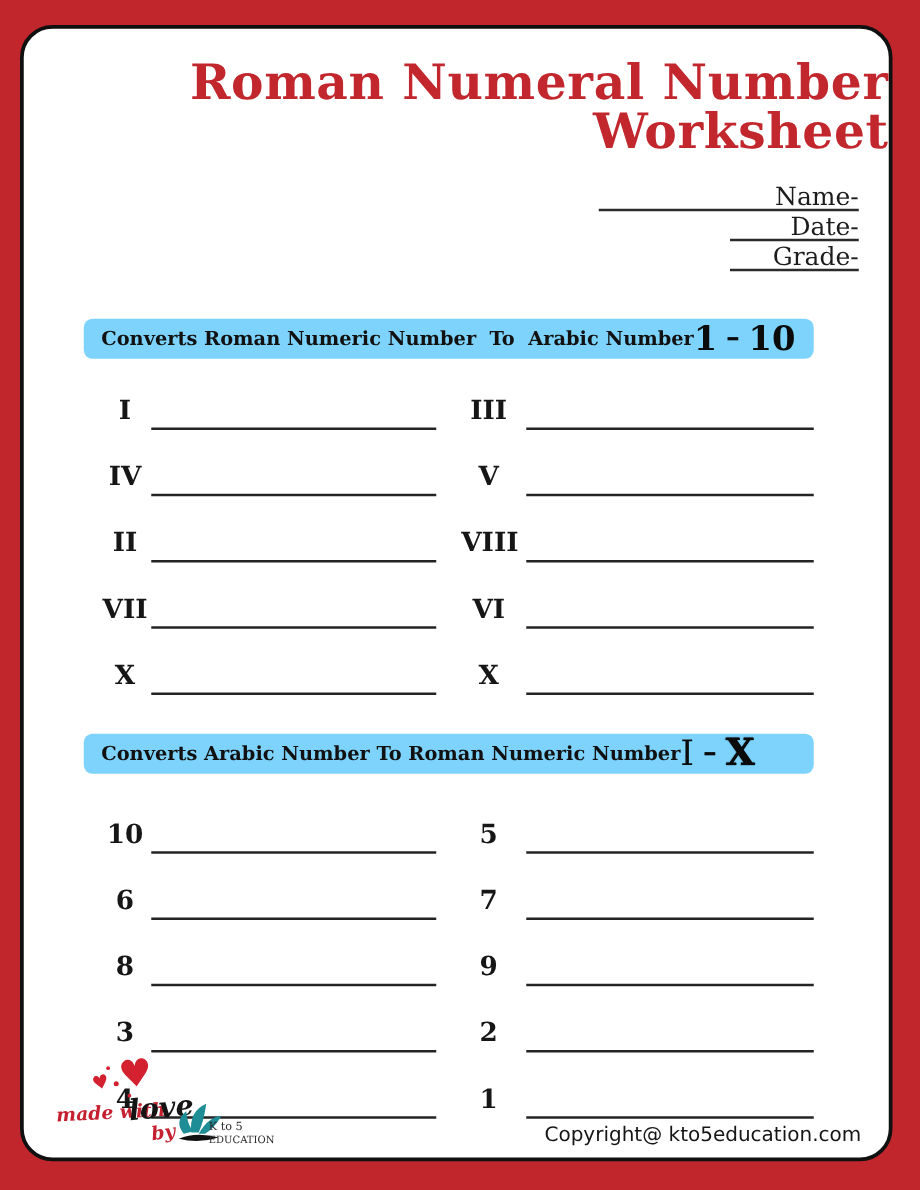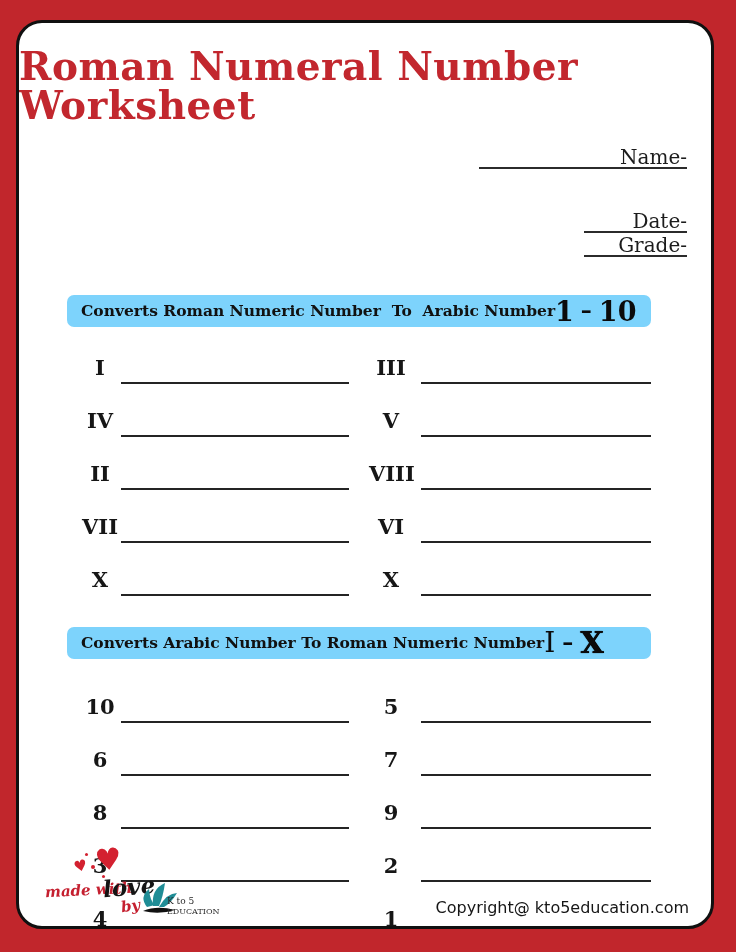--- a/index.html
+++ b/index.html
@@ -9,35 +9,35 @@
     font-family:"DejaVu Serif", serif;
     overflow:hidden;
   }
   .card{
     position:absolute;left:16px;top:20px;width:698px;height:909px;
     box-sizing:border-box;background:#ffffff;
     border:3px solid #101010;border-radius:26px;
     overflow:hidden;
   }
   .title{
-    margin-top:24px;text-align:left;
+    margin-top:24px;text-align:right;
     font-size:39px;font-weight:bold;line-height:1;
     color:#C2272E;letter-spacing:0.5px;
     font-family:"DejaVu Serif", serif;
   }
   .fields{
     display:flex;align-items:flex-end;
     margin:22px 24px 0 46px;
     font-size:20px;color:#1c1c1c;line-height:1;flex-direction:column;
   }
   .fline{border-bottom:2px solid #2b2b2b;margin-bottom:2px;}
   .fl-name{width:208px;}
   .fl-date{width:103px;}
   .fl-grade{width:103px;}
-  .fld-date{margin-left:18px;margin-top:40px;}
+  .fld-date{margin-left:18px;}
   .fld-grade{margin-left:2px;}
   .bar{
     margin:36px 0 0 48px;width:584px;height:32px;
     background:#7dd3fc;border-radius:7px;
     display:flex;align-items:center;
     padding:0 14px;box-sizing:border-box;
   }
   .bar2{margin-top:31px;}
   .bar-heading{
     font-size:15.5px;font-weight:bold;color:#111;

